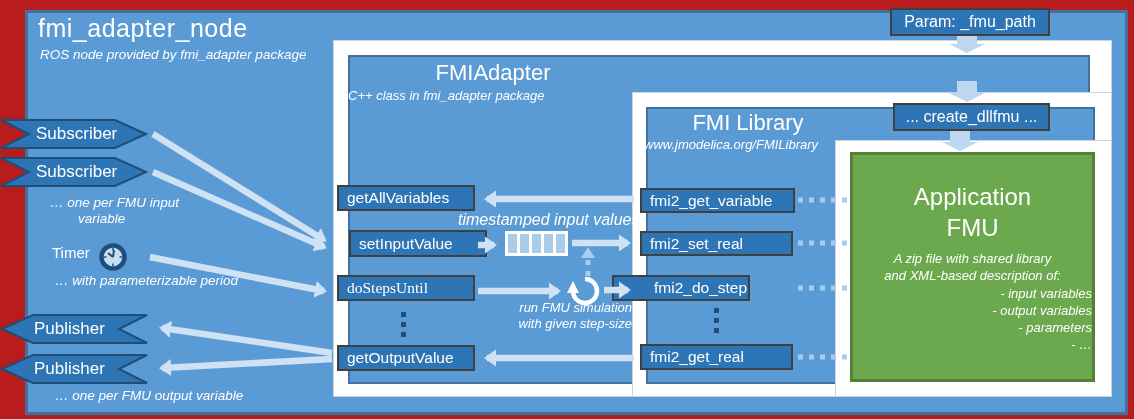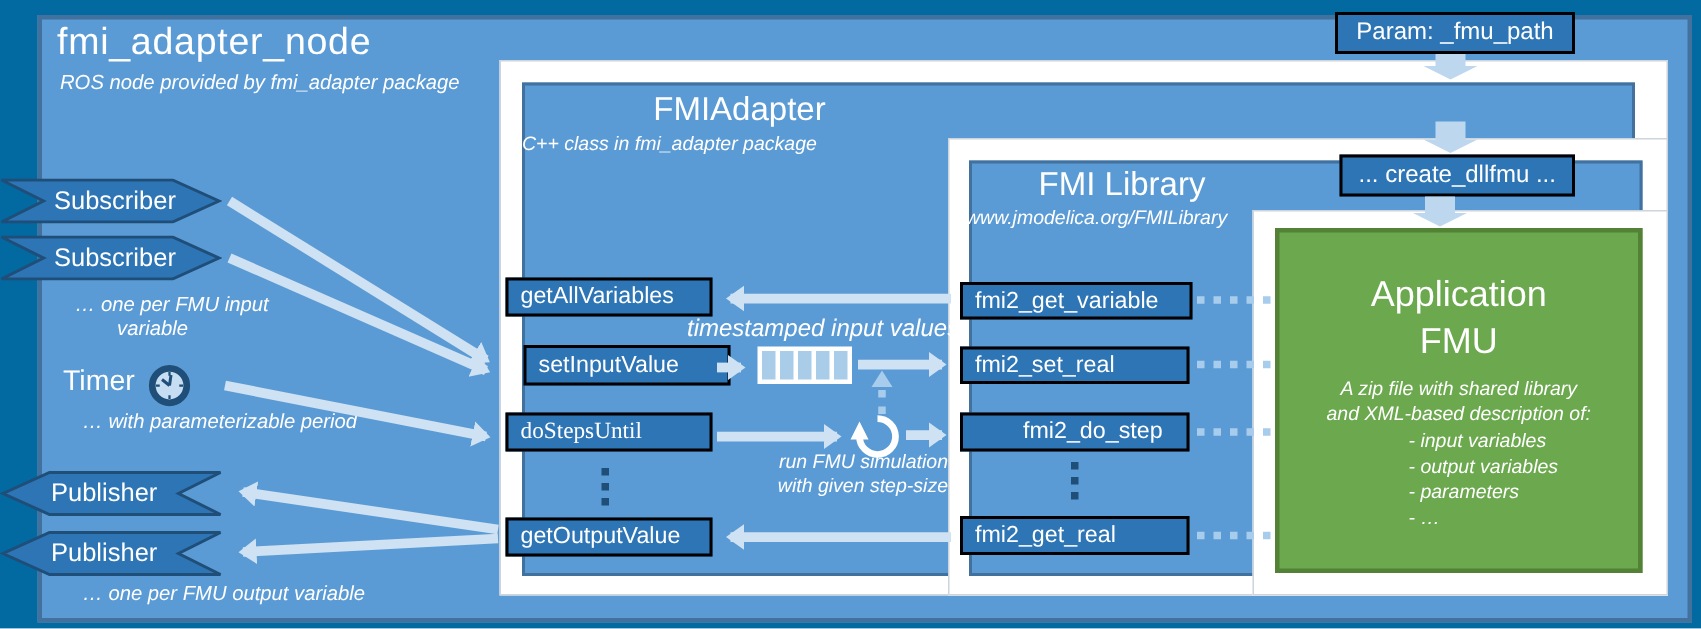--- a/index.html
+++ b/index.html
@@ -1,17 +1,17 @@
 <!DOCTYPE html>
 <html><head>
 <meta charset="utf-8">
 <style>
   html,body{margin:0;padding:0;background:#ffffff;}
   .canvas{
-    position:relative;width:1134px;height:419px;overflow:hidden;background:#0369a1;
+    position:relative;width:1134px;height:419px;overflow:hidden;background:#b91c1c;
     font-family:"Liberation Sans", sans-serif;color:#ffffff;
   }
   .abs{position:absolute;box-sizing:border-box;}
   
   .outer-box{left:25px;top:10px;width:1103px;height:405px;background:#5b9bd5;border:3px solid #41719c;z-index:1;}
   .white-frame{background:#ffffff;border:1px solid #ccd4dc;}
   .white-a{left:333px;top:40px;width:779px;height:357px;z-index:2;}
   .blue-box{background:#5b9bd5;border:2.5px solid #41719c;}
   .adapter-box{left:348px;top:55px;width:742px;height:329px;z-index:3;}
   .white-b{left:632px;top:92px;width:480px;height:305px;z-index:4;}
@@ -23,51 +23,51 @@
   .node-sub{left:40px;top:47px;font-size:13.5px;font-style:italic;z-index:8;}
   .sec-title{font-size:22px;text-align:center;z-index:8;}
   .sec-sub{font-size:13px;font-style:italic;text-align:left;z-index:8;}
   .adapter-title{left:348px;top:60px;width:290px;}
   .adapter-sub{left:348px;top:88px;width:290px;}
   .library-title{left:646px;top:110px;width:204px;}
   .library-sub{left:644px;top:137px;width:208px;}
   
   .fmu-title{font-size:24px;line-height:31px;margin-top:26px;}
   .fmu-desc{font-size:13px;font-style:italic;line-height:17px;margin-top:7px;}
-  .fmu-items{text-align:left;margin:1px 0 0 86px;font-size:13px;font-style:italic;line-height:17px;}
-  
-  .dark-box{background:#2e75b6;border:2px solid #000000;color:#fff;display:flex;align-items:center;z-index:9;}
+  .fmu-items{text-align:right;margin:1px 0 0 86px;font-size:13px;font-style:italic;line-height:17px;}
+  
+  .dark-box{background:#2e75b6;border:2px solid #404040;color:#fff;display:flex;align-items:center;z-index:9;}
   .center-text{justify-content:center;font-size:16px;}
   .param-box{left:890px;top:8px;width:160px;height:28px;}
   .ctor-box{left:893px;top:52px;width:157px;height:29px;}
   .create-box{left:893px;top:103px;width:157px;height:28px;}
   .method-box{font-size:15.5px;padding-left:8px;}
   .m0{left:337px;top:185px;width:138px;height:26px;}
   .m1{left:349px;top:230px;width:138px;height:27px;}
   .m2{left:337px;top:275px;width:138px;height:26px;font-family:Liberation Serif, serif;}
   .m3{left:337px;top:345px;width:138px;height:26px;}
   .f0{left:640px;top:188px;width:155px;height:25px;}
   .f1{left:640px;top:231px;width:153px;height:25px;}
-  .f2{left:640px;top:275px;width:153px;height:26px;padding-left:40px;}
+  .f2{left:612px;top:275px;width:138px;height:26px;padding-left:40px;}
   .f3{left:640px;top:344px;width:153px;height:26px;}
   
   .chev{width:148px;height:30px;z-index:9;}
   .chev svg{position:absolute;left:0;top:0;}
   .chev .lbl{position:absolute;top:0;height:30px;line-height:30px;font-size:17px;}
   .sub1{left:0;top:119px;} .sub2{left:0;top:157px;}
   .pub1{left:0;top:314px;} .pub2{left:0;top:354px;}
   .lbl-sub{left:36px;} .lbl-pub{left:34px;}
   
   .note{font-size:13.5px;font-style:italic;color:#ffffff;z-index:9;line-height:16px;}
   .sub-note{left:50px;top:195px;width:140px;padding-left:28px;text-indent:-28px;box-sizing:border-box;}
   .timer-note{left:55px;top:273px;width:230px;white-space:nowrap;}
   .pub-note{left:55px;top:388px;width:240px;white-space:nowrap;}
   .queue-note{left:458px;top:212px;width:168px;white-space:nowrap;font-size:16px;}
   .loop-note{left:498px;top:300px;width:134px;text-align:right;font-size:13px;}
-  .timer-label{left:42px;top:244px;font-size:19px;z-index:9;}
+  .timer-label{left:52px;top:244px;font-size:15px;z-index:9;}
   .clock{left:97px;top:241px;z-index:9;}
   
   .queue{left:505px;top:231px;width:63px;height:25px;background:#ffffff;display:flex;gap:3px;padding:3px;z-index:10;}
   .queue .bar{flex:1;background:#a9cce9;}
   
   .vdots{width:6px;z-index:9;display:flex;flex-direction:column;gap:5px;}
   .vdots i{width:5px;height:5px;background:#1f4e79;display:block;}
   .dots-adapter{left:401px;top:312px;}
   .dots-library{left:714px;top:308px;}
   .overlay{left:0;top:0;z-index:12;pointer-events:none;}

